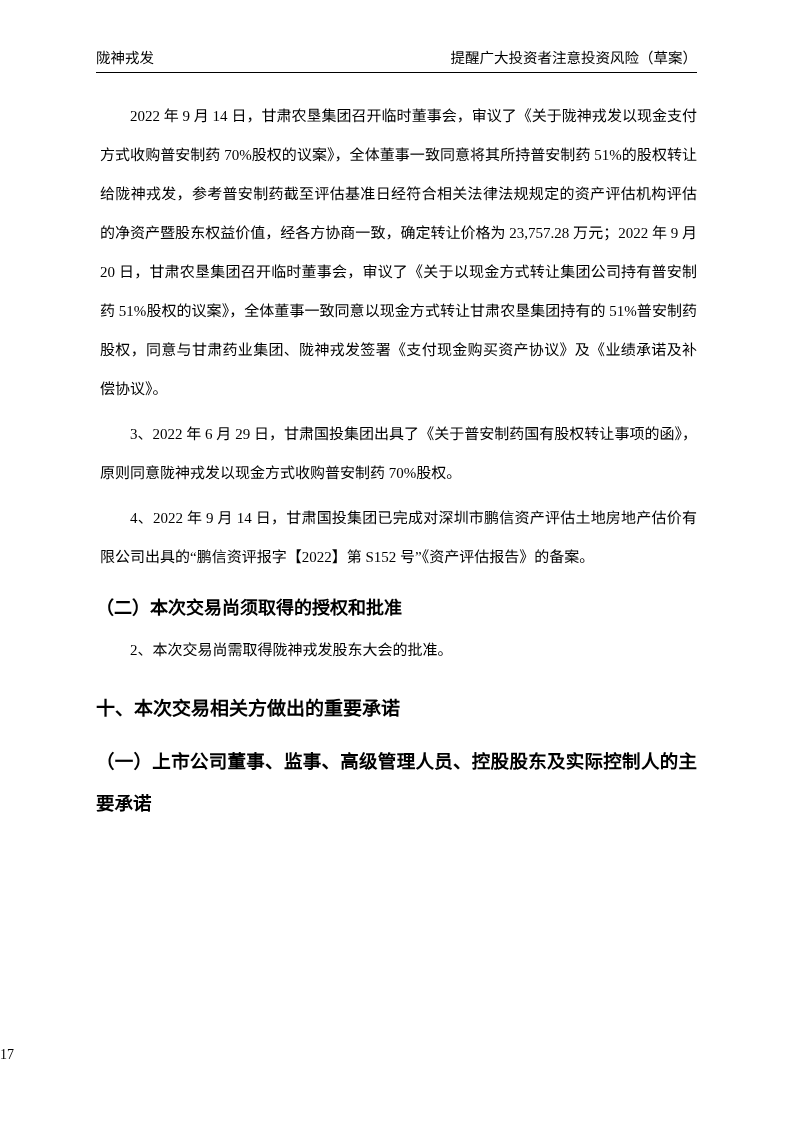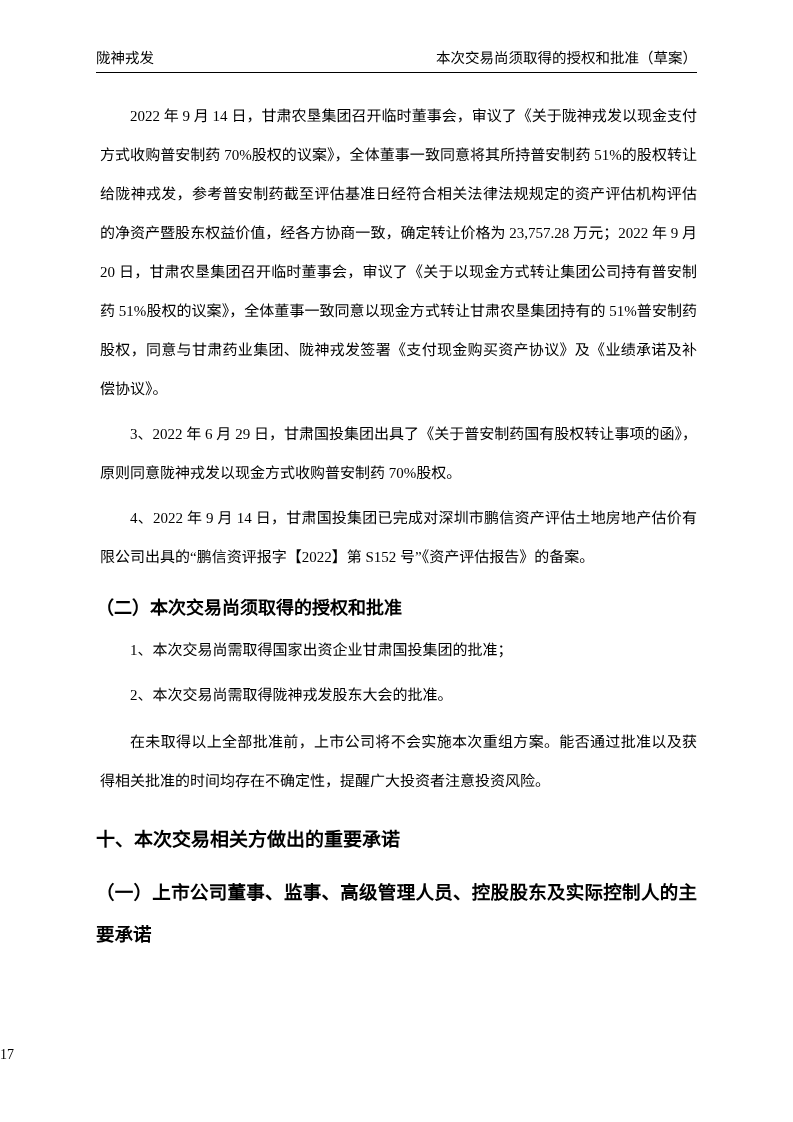--- a/index.html
+++ b/index.html
@@ -83,37 +83,35 @@
   }
 </style>
 </head>
 <body>
 
 <div class="page">
   <div class="content">
 
     <div class="running-header">
       <span>陇神戎发</span>
-      <span>本次交易尚须取得的授权和批准（草案）</span>
+      <span>提醒广大投资者注意投资风险（草案）</span>
     </div>
 
     <p class="body-text first-para">2022 年 9 月 14 日，甘肃农垦集团召开临时董事会，审议了《关于陇神戎发以现金支付方式收购普安制药 70%股权的议案》，全体董事一致同意将其所持普安制药 51%的股权转让给陇神戎发，参考普安制药截至评估基准日经符合相关法律法规规定的资产评估机构评估的净资产暨股东权益价值，经各方协商一致，确定转让价格为 23,757.28 万元；2022 年 9 月 20 日，甘肃农垦集团召开临时董事会，审议了《关于以现金方式转让集团公司持有普安制药 51%股权的议案》，全体董事一致同意以现金方式转让甘肃农垦集团持有的 51%普安制药股权，同意与甘肃药业集团、陇神戎发签署《支付现金购买资产协议》及《业绩承诺及补偿协议》。</p>
 
 
     <p class="body-text">3、2022 年 6 月 29 日，甘肃国投集团出具了《关于普安制药国有股权转让事项的函》，原则同意陇神戎发以现金方式收购普安制药 70%股权。</p>
 
     <p class="body-text">4、2022 年 9 月 14 日，甘肃国投集团已完成对深圳市鹏信资产评估土地房地产估价有限公司出具的“鹏信资评报字【2022】第 S152 号”《资产评估报告》的备案。</p>
 
     <h3 class="heading heading-sub">（二）本次交易尚须取得的授权和批准</h3>
 
-    <p class="body-text list-item-para">1、本次交易尚需取得国家出资企业甘肃国投集团的批准；</p>
 
     <p class="body-text list-item-para">2、本次交易尚需取得陇神戎发股东大会的批准。</p>
 
-    <p class="body-text para-risk">在未取得以上全部批准前，上市公司将不会实施本次重组方案。能否通过批准以及获得相关批准的时间均存在不确定性，提醒广大投资者注意投资风险。</p>
 
     <h2 class="heading heading-chapter">十、本次交易相关方做出的重要承诺</h2>
 
     <h3 class="heading heading-sub-wrap">（一）上市公司董事、监事、高级管理人员、控股股东及实际控制人的主要承诺</h3>
 
   </div>
 
   <div class="page-footer">
     <span>17</span>
   </div>

